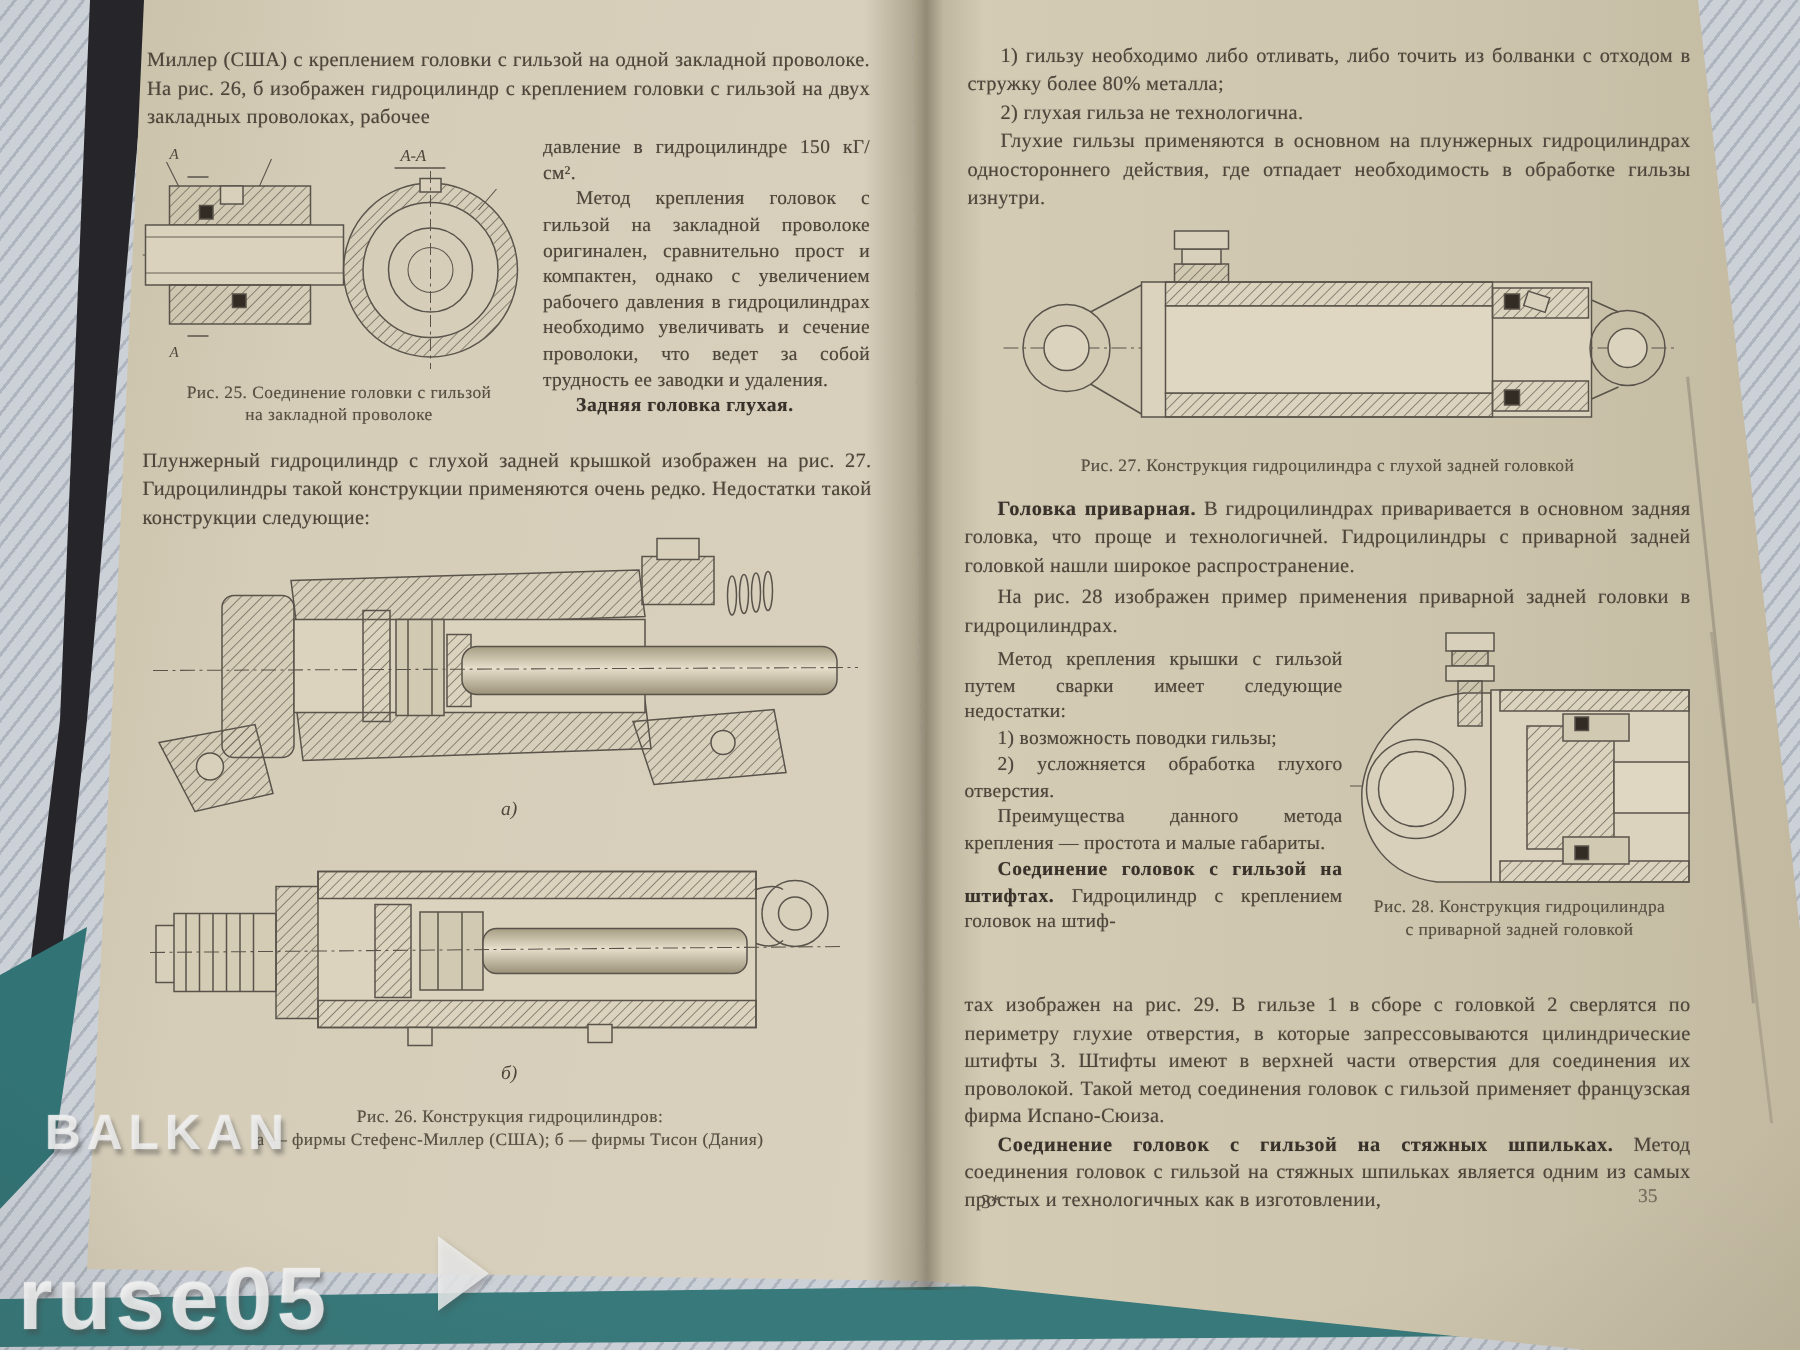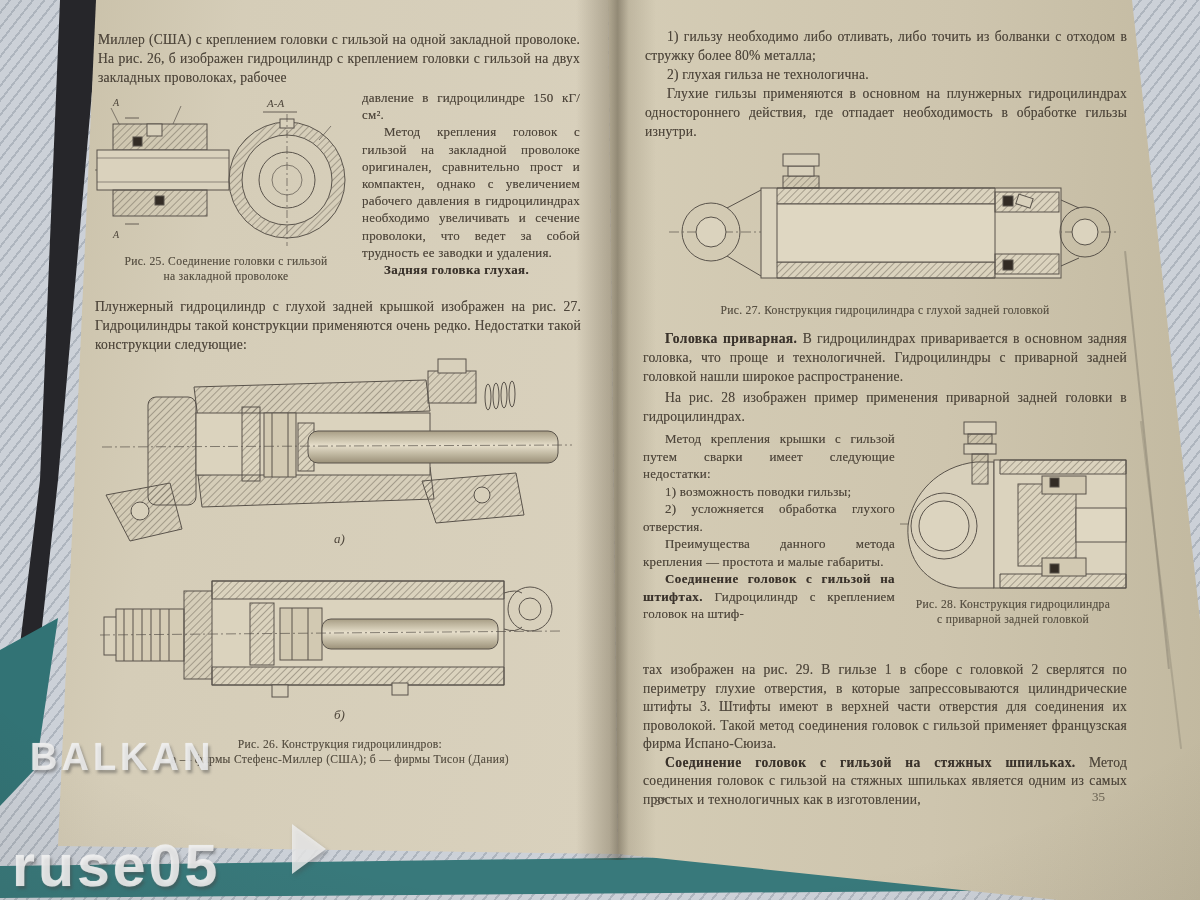--- a/index.html
+++ b/index.html
@@ -44,21 +44,21 @@
   .small{font-size:13px;line-height:17.2px;}
   .cap{position:absolute;color:#575042;font-size:11.6px;line-height:14.5px;
        text-align:center;letter-spacing:.3px;text-shadow:0 0 .5px rgba(87,80,66,.5);}
   .fig{position:absolute;}
   .fig svg{display:block;width:100%;height:100%;}
   .pgnum{position:absolute;color:#5a5244;font-size:13px;text-shadow:0 0 .6px rgba(90,82,68,.5);}
   
   .wm{position:absolute;z-index:30;color:rgba(238,238,238,.82);
       font-family:"Liberation Sans","DejaVu Sans",sans-serif;font-weight:bold;
       text-shadow:2px 3px 3px rgba(70,70,70,.45),0 0 1px rgba(255,255,255,.65);}
-  .wm-balkan{left:30px;top:736px;font-size:38px;letter-spacing:4px;text-align:right;}
+  .wm-balkan{left:30px;top:736px;font-size:33px;letter-spacing:4px;text-align:right;}
   .wm-auction{left:14px;top:758px;font-size:92px;letter-spacing:2px;}
   .wm-ruse{left:12px;top:832px;font-size:59px;letter-spacing:3px;}
   .wm-tri{position:absolute;z-index:30;left:292px;top:824px;width:0;height:0;
       border-left:34px solid rgba(238,238,238,.82);
       border-top:25px solid transparent;border-bottom:25px solid transparent;
       filter:drop-shadow(2px 3px 2px rgba(70,70,70,.4));}
   .blurwrap{position:absolute;inset:0;filter:blur(.3px) saturate(.94);}
 </style>
 </head>
 <body>

